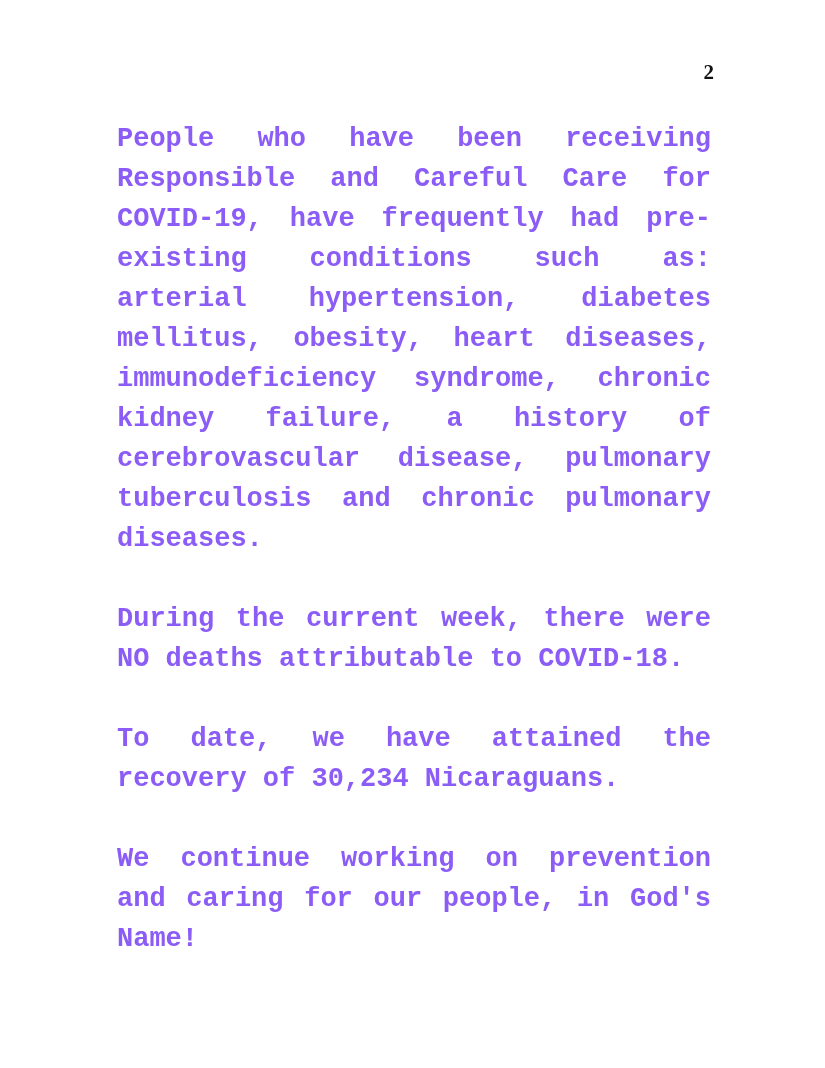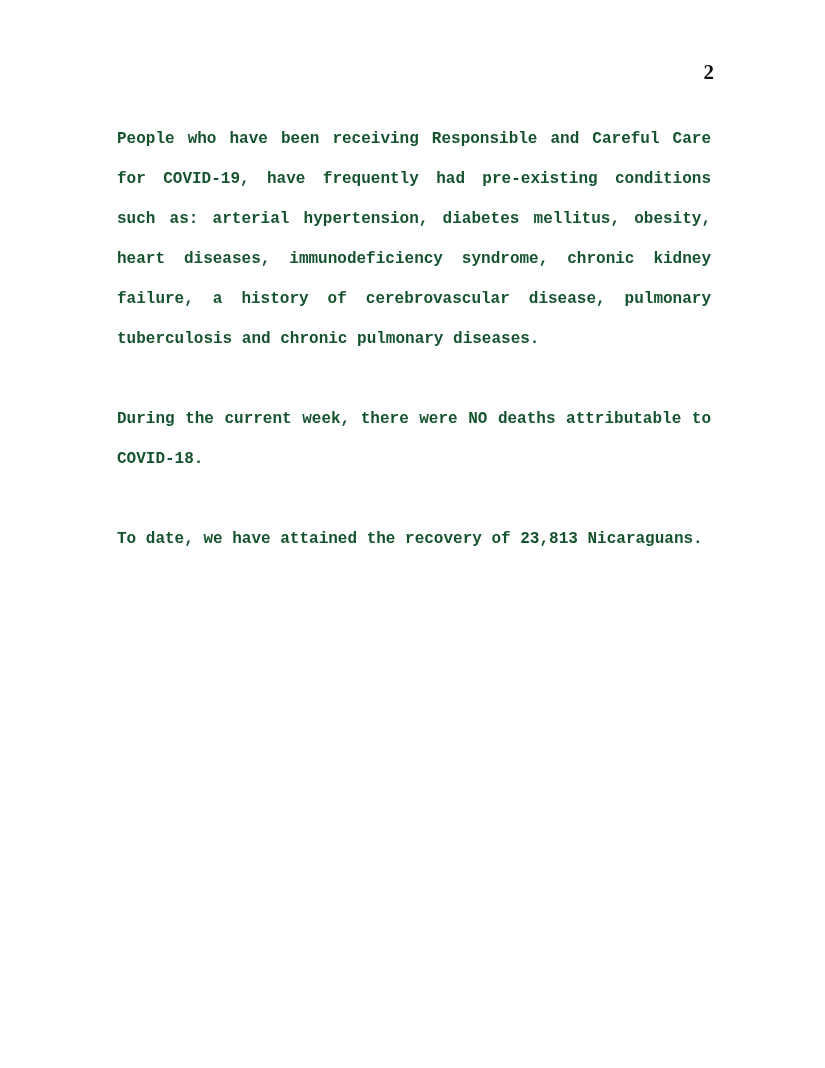--- a/index.html
+++ b/index.html
@@ -28,35 +28,36 @@
   .doc-body {
     position: absolute;
     top: 119px;
     left: 117px;
     width: 594px;
   }
   .doc-body p {
     margin: 0 0 40px 0;
     font-family: "Liberation Mono", monospace;
     font-weight: 700;
-    font-size: 16px;
+    font-size: 27px;
     line-height: 40px;
-    color: #14532d;
+    color: #8b5cf6;
     text-align: justify;
     text-align-last: left;
     -moz-text-align-last: left;
     word-spacing: normal;
   }
 </style>
 </head>
 <body>
 
 <div class="page">
 
   <div class="page-number">2</div>
 
   <div class="doc-body">
     <p>People who have been receiving Responsible and Careful Care for COVID-19, have frequently had pre-existing conditions such as: arterial hypertension, diabetes mellitus, obesity, heart diseases, immunodeficiency syndrome, chronic kidney failure, a history of cerebrovascular disease, pulmonary tuberculosis and chronic pulmonary diseases.</p>
     <p>During the current week, there were NO deaths attributable to COVID-18.</p>
-    <p>To date, we have attained the recovery of 23,813 Nicaraguans.</p>
+    <p>To date, we have attained the recovery of 30,234 Nicaraguans.</p>
+    <p>We continue working on prevention and caring for our people, in God's Name!</p>
   </div>
 
 </div>
 
 </body></html>

